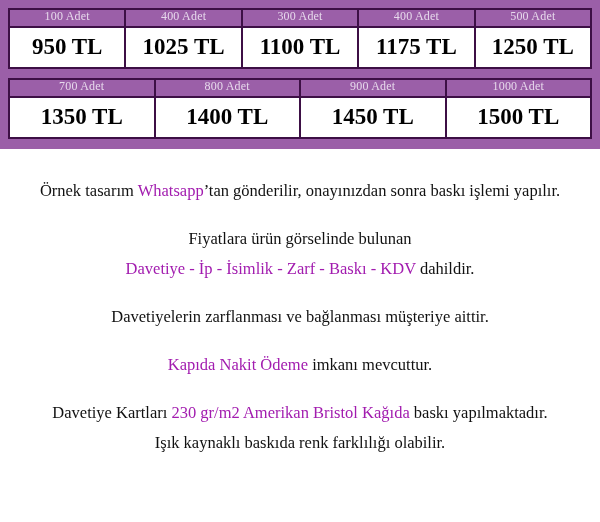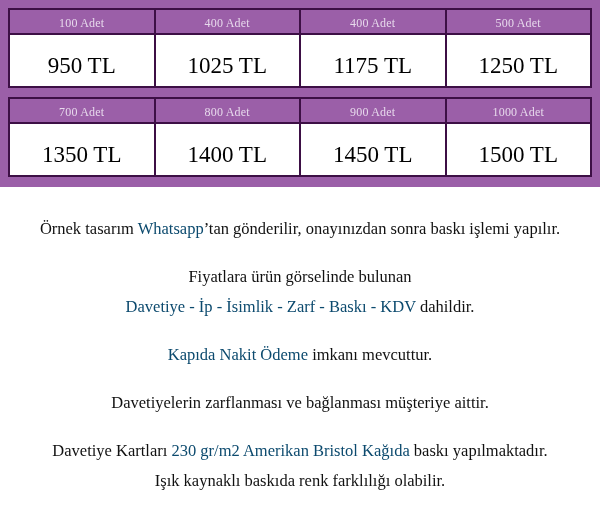--- a/index.html
+++ b/index.html
@@ -45,35 +45,34 @@
     border-right: none;
   }
 
   .qty {
     background: #9b5fa8;
     color: #e7d9ec;
     font-family: "Liberation Serif", serif;
     font-size: 12px;
     line-height: 1;
     text-align: center;
-    padding: 7px 0 4px 0;
+    padding: 0 0 4px 0;
     border-bottom: 2px solid #3d0f45;
     letter-spacing: 0.2px;
   }
 
   .price {
     text-align: center;
     font-family: "Liberation Serif", serif;
-    font-weight: normal;
+    font-weight: bold;
     font-size: 23px;
     line-height: 1;
     padding: 7px 0 9px 0;
     color: #000000;
     white-space: nowrap;
-    margin-top: 12px;
   }
 
   .notes {
     padding: 30px 10px 0 10px;
     text-align: center;
   }
 
   .note {
     font-family: "Liberation Serif", serif;
     font-size: 16.5px;
@@ -81,36 +80,40 @@
     color: #111111;
     margin: 0 0 24px 0;
   }
   .note.tight {
     margin-bottom: 6px;
   }
   .note.last {
     margin-bottom: 0;
   }
   .hl {
-    color: #0c4a6e;
+    color: #a21caf;
   }
 </style>
 </head>
 <body>
 
 <div class="price-panel">
 
   <div class="price-row">
     <div class="price-col">
       <div class="qty">100 Adet</div>
       <div class="price">950 TL</div>
     </div>
     <div class="price-col">
       <div class="qty">400 Adet</div>
       <div class="price">1025 TL</div>
+    </div>
+    <div class="price-col">
+      <div class="qty">300 Adet</div>
+      <div class="price">1100 TL</div>
     </div>
     <div class="price-col">
       <div class="qty">400 Adet</div>
       <div class="price">1175 TL</div>
     </div>
     <div class="price-col">
       <div class="qty">500 Adet</div>
       <div class="price">1250 TL</div>
     </div>
   </div>
@@ -137,21 +140,21 @@
 </div>
 
 <div class="notes">
 
   <p class="note"><span>Örnek tasarım </span><span class="hl">Whatsapp</span><span>’tan gönderilir, onayınızdan sonra baskı işlemi yapılır.</span></p>
 
   <p class="note tight">Fiyatlara ürün görselinde bulunan</p>
 
   <p class="note"><span class="hl">Davetiye - İp - İsimlik - Zarf - Baskı - KDV</span><span> dahildir.</span></p>
 
+  <p class="note">Davetiyelerin zarflanması ve bağlanması müşteriye aittir.</p>
+
   <p class="note"><span class="hl">Kapıda Nakit Ödeme</span><span> imkanı mevcuttur.</span></p>
-
-  <p class="note">Davetiyelerin zarflanması ve bağlanması müşteriye aittir.</p>
 
   <p class="note tight"><span>Davetiye Kartları </span><span class="hl">230 gr/m2 Amerikan Bristol Kağıda</span><span> baskı yapılmaktadır.</span></p>
 
   <p class="note last">Işık kaynaklı baskıda renk farklılığı olabilir.</p>
 
 </div>
 
 </body></html>

